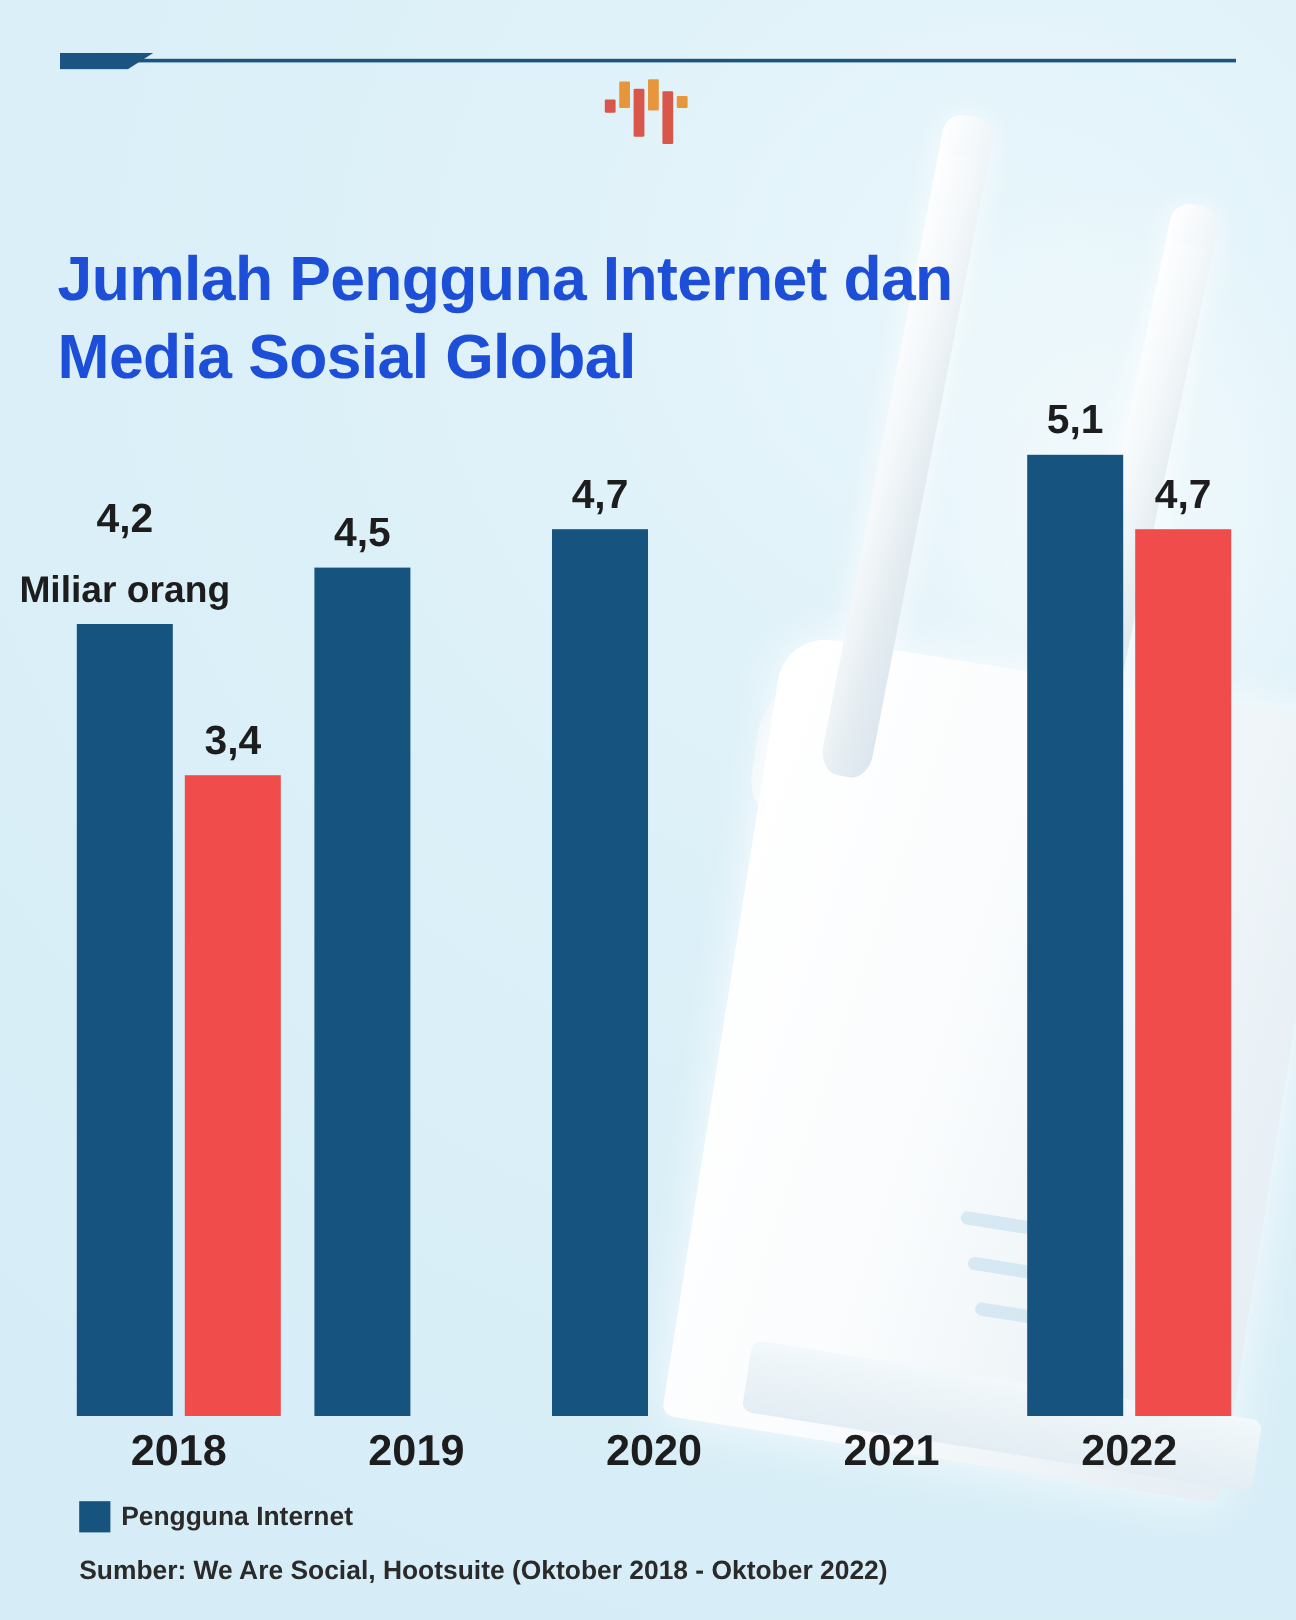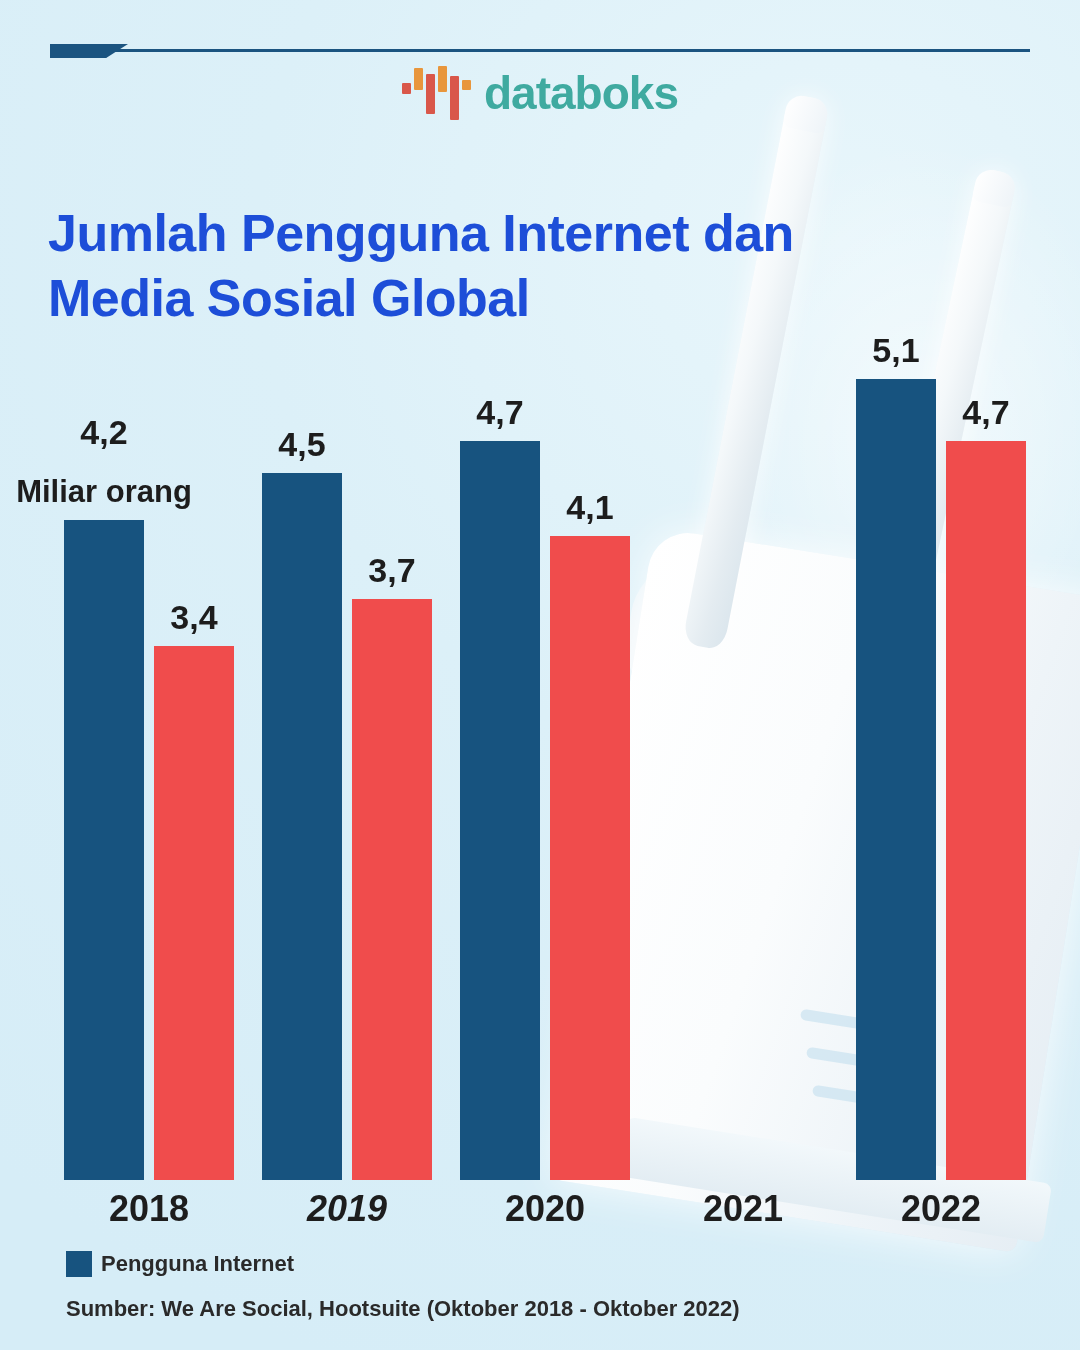--- a/index.html
+++ b/index.html
@@ -105,21 +105,20 @@
 
 <div class="logo">
   <span class="logo-mark" id="logo-mark">
       <i style="left: 0px; width: 9px; bottom: 26px; height: 11px; background: rgb(217, 87, 74);"></i>
       <i style="left: 12px; width: 9px; bottom: 30px; height: 22px; background: rgb(232, 150, 60);"></i>
       <i style="left: 24px; width: 9px; bottom: 6px; height: 40px; background: rgb(217, 87, 74);"></i>
       <i style="left: 36px; width: 9px; bottom: 28px; height: 26px; background: rgb(232, 150, 60);"></i>
       <i style="left: 48px; width: 9px; bottom: 0px; height: 44px; background: rgb(217, 87, 74);"></i>
       <i style="left: 60px; width: 9px; bottom: 30px; height: 10px; background: rgb(232, 150, 60);"></i>
     </span>
-  <span class="logo-text">databoks</span>
 </div>
 
 <h1 class="title">
   <div>Jumlah Pengguna Internet dan</div>
   <div>Media Sosial Global</div>
 </h1>
 
 <div class="chart">
   <div class="plot" id="plot">
       <div class="group" style="left: 16px; width: 170px;">
@@ -127,44 +126,38 @@
           <span class="vlabel" style="bottom: 670px;">4,2<span class="unit">Miliar orang</span></span>
         </div>
         <div class="bar social" style="left: 90px; width: 80px; height: 534.286px; background: rgb(240, 76, 76);">
           <span class="vlabel" style="bottom: 544.286px;">3,4</span>
         </div>
       </div>
       <div class="group" style="left: 214px; width: 170px;">
         <div class="bar internet" style="left: 0px; width: 80px; height: 707.143px; background: rgb(23, 83, 127);">
           <span class="vlabel" style="bottom: 717.143px;">4,5</span>
         </div>
-        <div class="bar social" style="left: 90px; width: 80px; height: 581.429px; background: rgb(240, 76, 76);">
-          <span class="vlabel" style="bottom: 591.429px;">3,7</span>
-        </div>
       </div>
       <div class="group" style="left: 412px; width: 170px;">
         <div class="bar internet" style="left: 0px; width: 80px; height: 738.571px; background: rgb(23, 83, 127);">
           <span class="vlabel" style="bottom: 748.571px;">4,7</span>
-        </div>
-        <div class="bar social" style="left: 90px; width: 80px; height: 644.286px; background: rgb(240, 76, 76);">
-          <span class="vlabel" style="bottom: 654.286px;">4,1</span>
         </div>
       </div>
       <div class="group" style="left: 808px; width: 170px;">
         <div class="bar internet" style="left: 0px; width: 80px; height: 801.429px; background: rgb(23, 83, 127);">
           <span class="vlabel" style="bottom: 811.429px;">5,1</span>
         </div>
         <div class="bar social" style="left: 90px; width: 80px; height: 738.571px; background: rgb(240, 76, 76);">
           <span class="vlabel" style="bottom: 748.571px;">4,7</span>
         </div>
       </div>
     </div>
   <div class="xlabels" id="xlabels">
       <span class="xlab" style="left: 101px;">2018</span>
-      <span class="xlab" style="left: 299px; font-style: italic;">2019</span>
+      <span class="xlab" style="left: 299px;">2019</span>
       <span class="xlab" style="left: 497px;">2020</span>
       <span class="xlab" style="left: 695px;">2021</span>
       <span class="xlab" style="left: 893px;">2022</span>
     </div>
 </div>
 
 <div class="legend" id="legend">
     <div class="legend-item">
       <span class="swatch" style="background: rgb(23, 83, 127);"></span>
       <span class="legend-label">Pengguna Internet</span>

